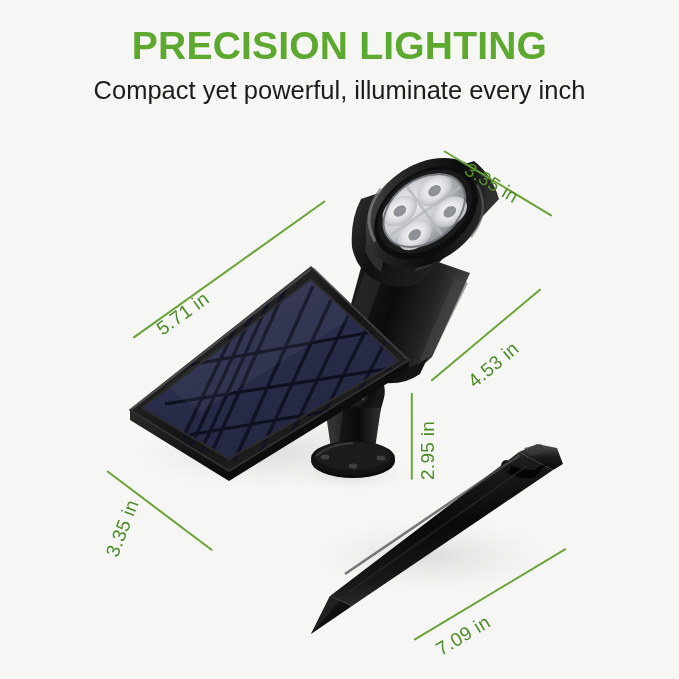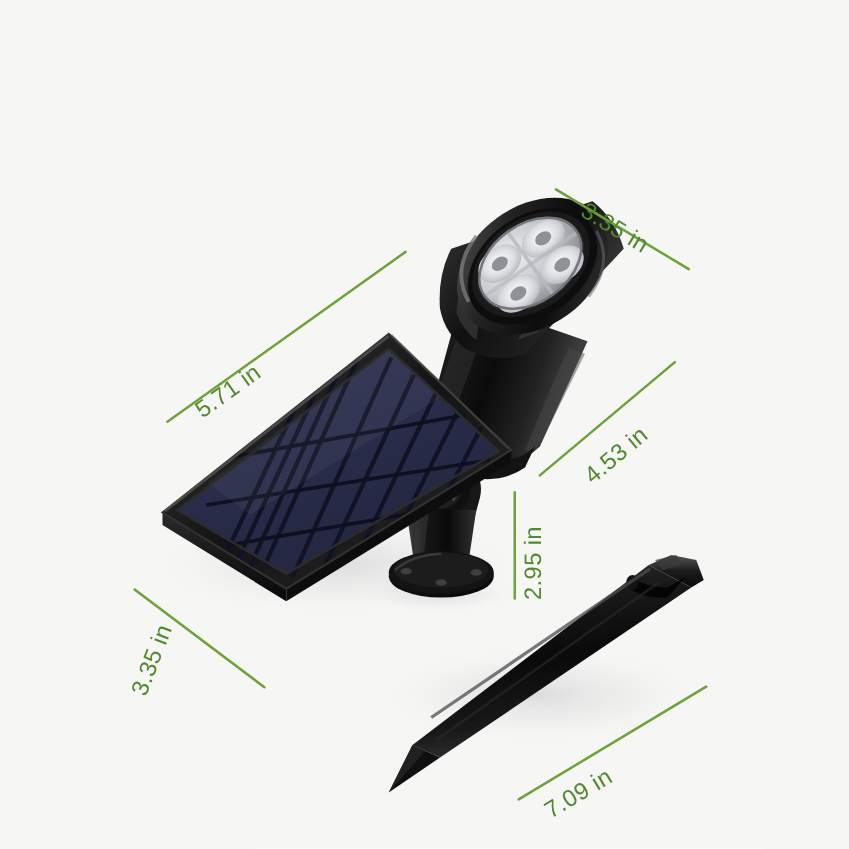--- a/index.html
+++ b/index.html
@@ -69,20 +69,22 @@
     width: 679px;
     height: 679px;
     pointer-events: none;
   }
 </style>
 </head>
 <body>
 
 <div id="stage">
 
+  <div id="headline">PRECISION LIGHTING</div>
+  <div id="subhead">Compact yet powerful, illuminate every inch</div>
 
   <svg id="art" viewBox="0 0 679 679">
     <defs>
 
       <linearGradient id="gHeadCone" x1="0" y1="0" x2="1" y2="0.45">
         <stop offset="0" stop-color="#484848"></stop>
         <stop offset="0.14" stop-color="#2c2c2c"></stop>
         <stop offset="0.42" stop-color="#101010"></stop>
         <stop offset="0.72" stop-color="#1d1d1d"></stop>
         <stop offset="1" stop-color="#383838"></stop>

